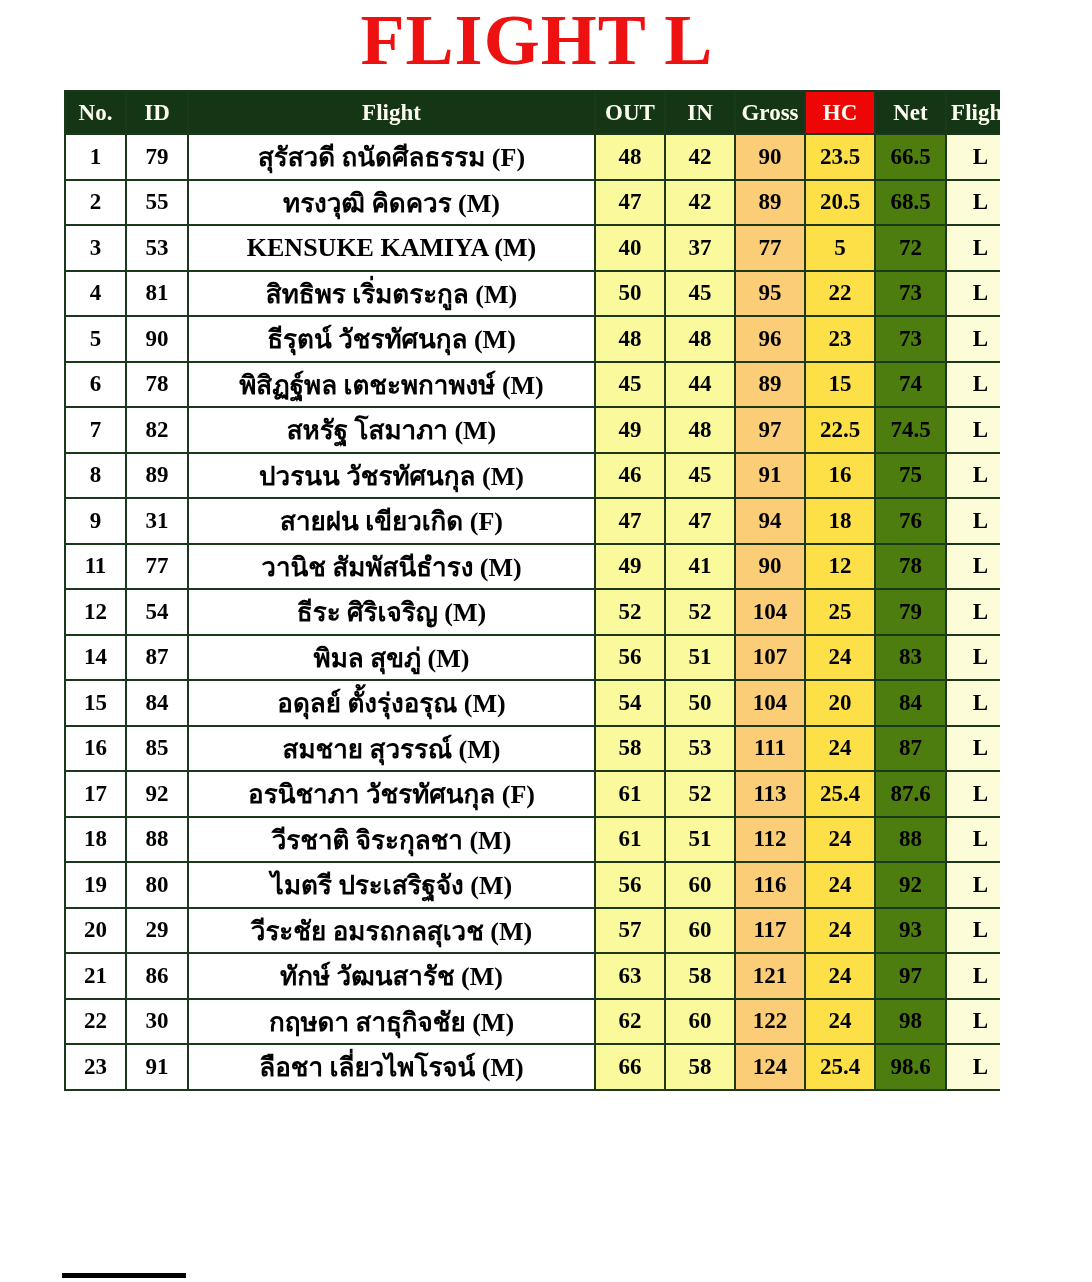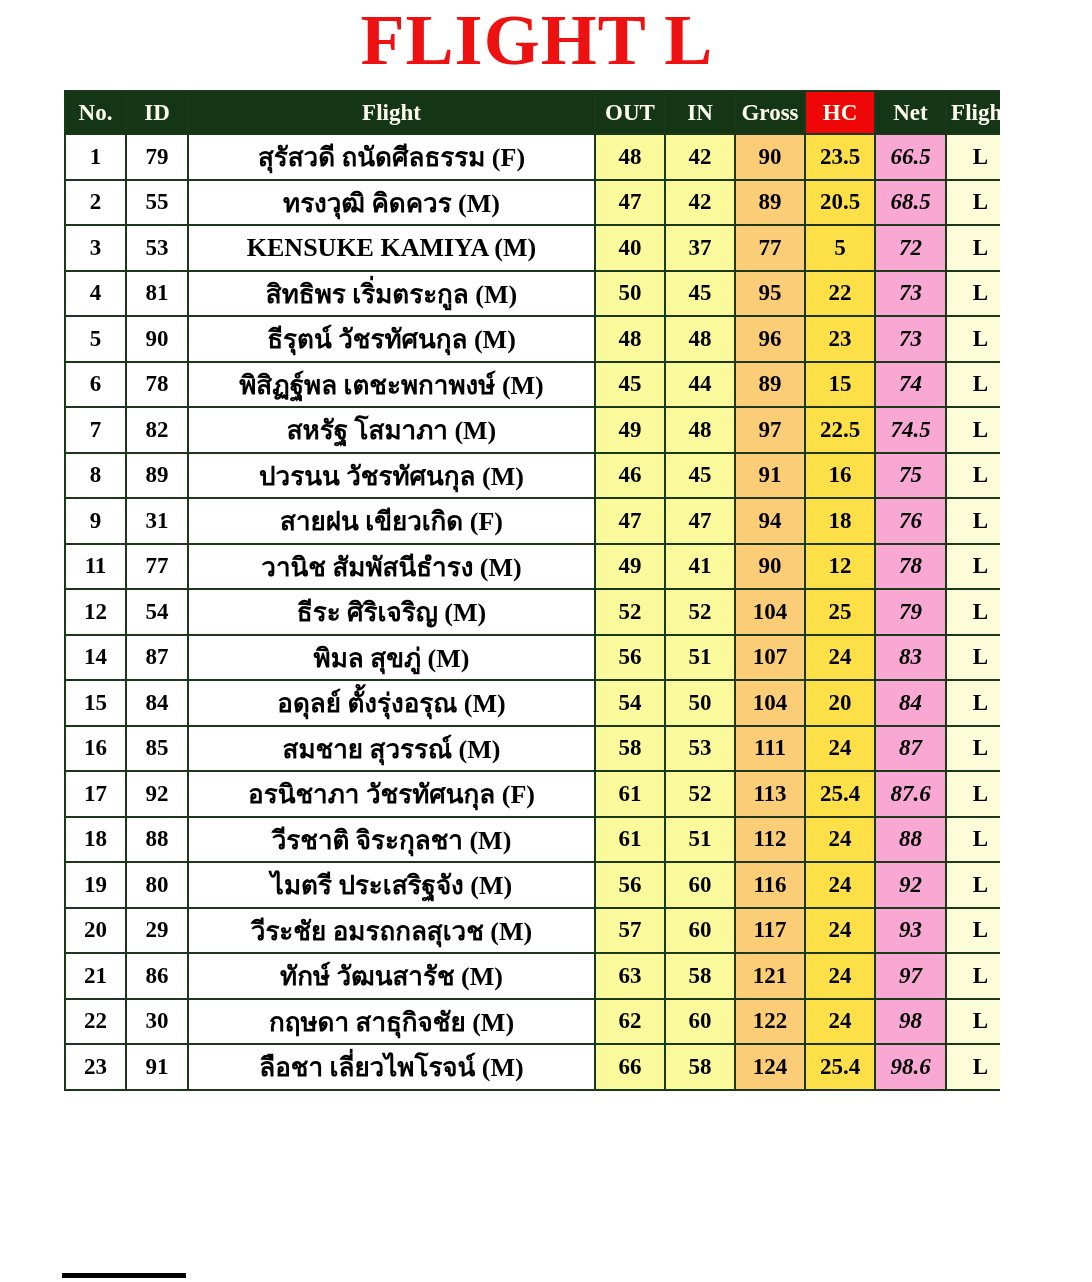--- a/index.html
+++ b/index.html
@@ -33,21 +33,21 @@
   }
   table.results th.hc-head{ background:#ee0505; }
   td.c-no, td.c-id{ background:#ffffff;font-size:23px; }
   td.c-golfer{
     background:#ffffff;text-align:left;padding-left:9px;
     font-size:26px;
   }
   td.c-out, td.c-in{ background:#fafa9d;font-size:23px; }
   td.c-gross{ background:#facd76;font-size:23px; }
   td.c-hc{ background:#fde047;font-size:23px;color:#1a0000; }
-  td.c-net{ background:#f9a8d4;font-size:23px;font-style:italic; }
+  td.c-net{ background:#4d7c0f;font-size:23px; }
   td.c-flight{ background:#fcfcd9;font-size:23px; }
   .next-table-edge{
     position:absolute;left:62px;top:1273px;width:124px;height:5px;
     background:#000000;
   }
 </style>
 </head>
 <body>
 
 <div class="page">

